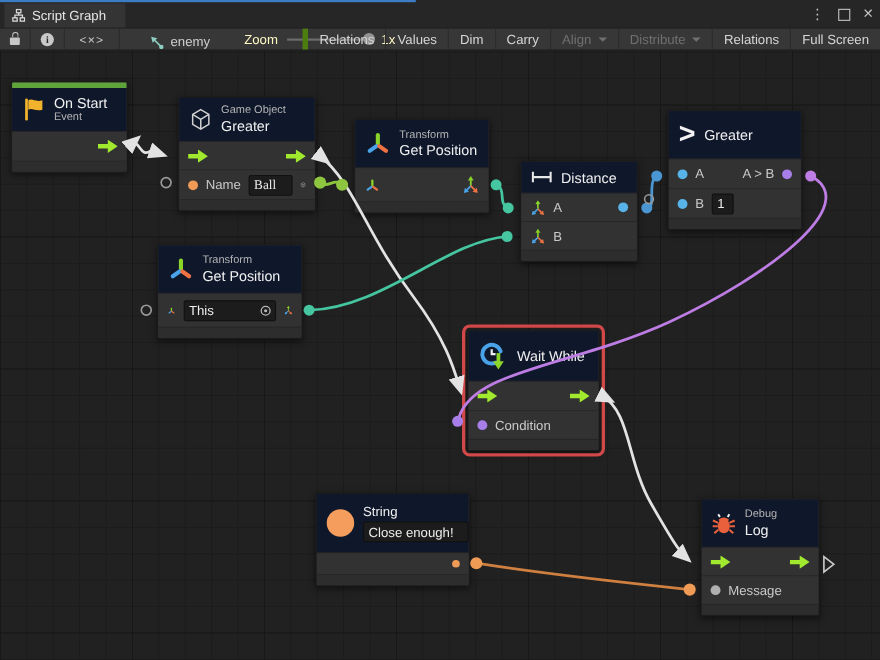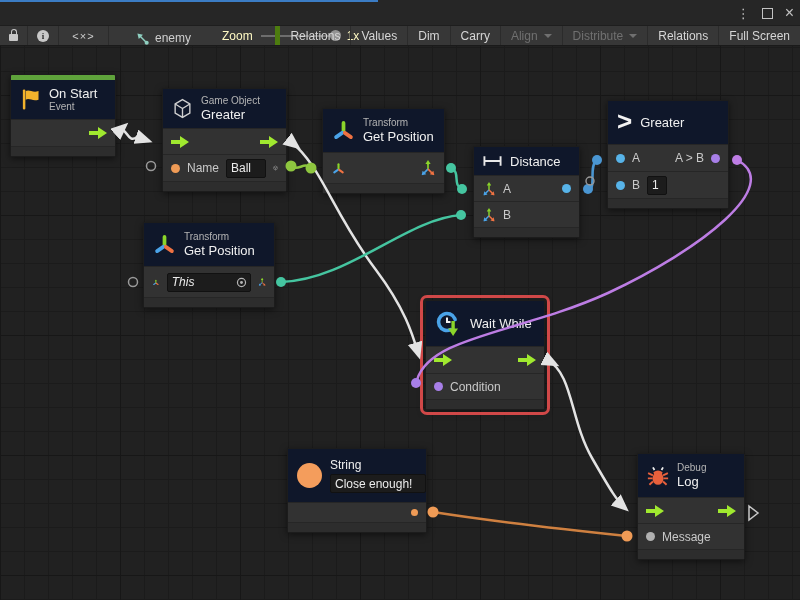--- a/index.html
+++ b/index.html
@@ -80,20 +80,31 @@
 <svg width="0" height="0" style="position:absolute">
   <defs>
     <symbol id="arrup" viewBox="0 0 10 16">
       <rect x="3.6" y="6" width="2.8" height="9.5" rx="1.2"></rect>
       <path d="M5 0 L0.6 6.8 H9.4 Z"></path>
     </symbol>
   </defs>
 </svg>
 
 <div class="tabbar">
+  <div class="tab">
+    <svg width="12" height="12" viewBox="0 0 12 12">
+      <g fill="none" stroke="#d8d8d8" stroke-width="1.2">
+        <rect x="4" y="0.6" width="4" height="3"></rect>
+        <rect x="0.6" y="8.2" width="4" height="3"></rect>
+        <rect x="7.4" y="8.2" width="4" height="3"></rect>
+        <path d="M6 3.6 V5.8 M2.6 8.2 V5.8 H9.4 V8.2"></path>
+      </g>
+    </svg>
+    <span>Script Graph</span>
+  </div>
   <div class="winctl">
     <span class="kebab"></span>
     <span class="maxbox"></span>
     <span class="closex"></span>
   </div>
 </div>
 <div class="focus-line"></div>
 
 <div class="toolbar">
   <div class="tb-left">
@@ -189,21 +200,21 @@
     <svg width="18" height="12" viewBox="0 0 18 12">
         <path d="M0 4 H9 V0 L18 6 L9 12 V8 H0 Z" fill="#a0e92f"></path>
       </svg>
     <svg width="18" height="12" viewBox="0 0 18 12">
         <path d="M0 4 H9 V0 L18 6 L9 12 V8 H0 Z" fill="#a0e92f"></path>
       </svg>
   </div>
   <div class="row" style="height:27px">
     <span class="dot" style="background:#ef9b56"></span>
     <span class="lbl">Name</span>
-    <input class="field" style="width: 30px;" readonly="" value="Ball">
+    <input class="field" style="width: 30px; font-family: Liberation Serif, serif;" readonly="" value="Ball">
     <svg width="14" height="14" viewBox="0 0 20 20" fill="none" stroke="#b8b8b8" stroke-width="1.6" style="margin-left:auto">
       <path d="M10 1.5 L17 5.7 V14.3 L10 18.5 L3 14.3 V5.7 Z"></path>
         <path d="M3 5.7 L10 10 L17 5.7 M10 10 V18.5"></path>
     </svg>
   </div>
   <div class="footer"></div>
 </div>
 
 <div class="node" style="left:322px;top:108px;width:121px">
   <div class="hdr" style="height:44px">
@@ -244,21 +255,21 @@
       <span class="title">Get Position</span>
     </div>
   </div>
   <div class="row" style="height:31px">
     <svg width="15" height="15" viewBox="0 0 16 16">
       <rect x="6.9" y="2.4" width="2.2" height="6.8" rx="1.1" fill="#8bd52a"></rect>
       <rect x="6.9" y="2.4" width="2.2" height="6.8" rx="1.1" fill="#4aa3e8" transform="rotate(-125 8 9)"></rect>
       <rect x="6.9" y="2.4" width="2.2" height="6.8" rx="1.1" fill="#ef7242" transform="rotate(125 8 9)"></rect>
     </svg>
     <span style="position:relative;display:inline-flex;align-items:center">
-      <input class="field" style="width: 62px; padding-right: 16px; font-style: italic;" readonly="" value="This">
+      <input class="field" style="width: 62px; padding-right: 16px;" readonly="" value="This">
       <svg width="11" height="11" viewBox="0 0 12 12" style="position:absolute;right:4px">
         <circle cx="6" cy="6" r="4.4" fill="none" stroke="#b5b5b5" stroke-width="1.3"></circle>
         <circle cx="6" cy="6" r="1.6" fill="#b5b5b5"></circle>
       </svg>
     </span>
     <svg width="16" height="16" viewBox="0 0 16 16" style="margin-left:auto">
       <use href="#arrup" x="5" y="0" width="6" height="9.5" fill="#8bd52a"></use>
       <use href="#arrup" x="5" y="0" width="6" height="9.5" fill="#4aa3e8" transform="rotate(-135 8 9)"></use>
       <use href="#arrup" x="5" y="0" width="6" height="9.5" fill="#ef7242" transform="rotate(135 8 9)"></use>
     </svg>

